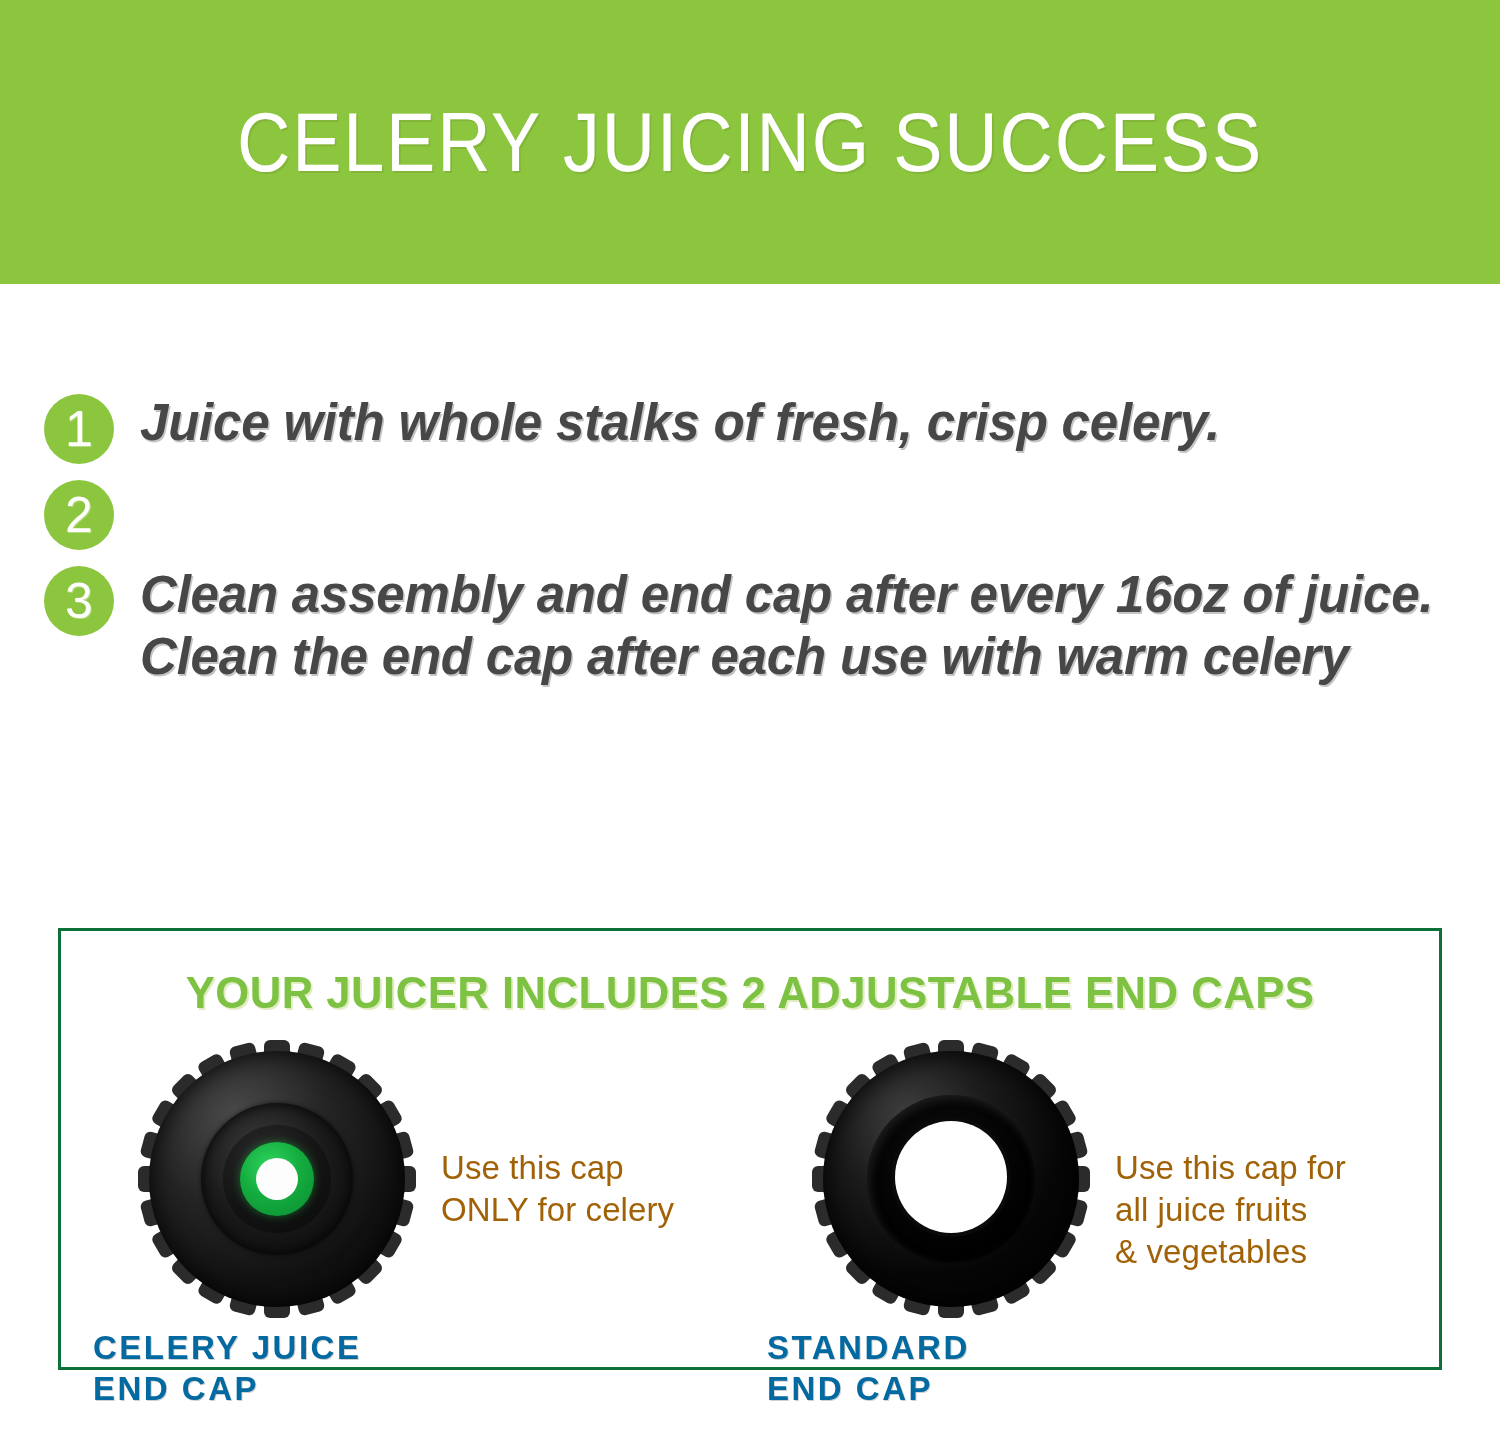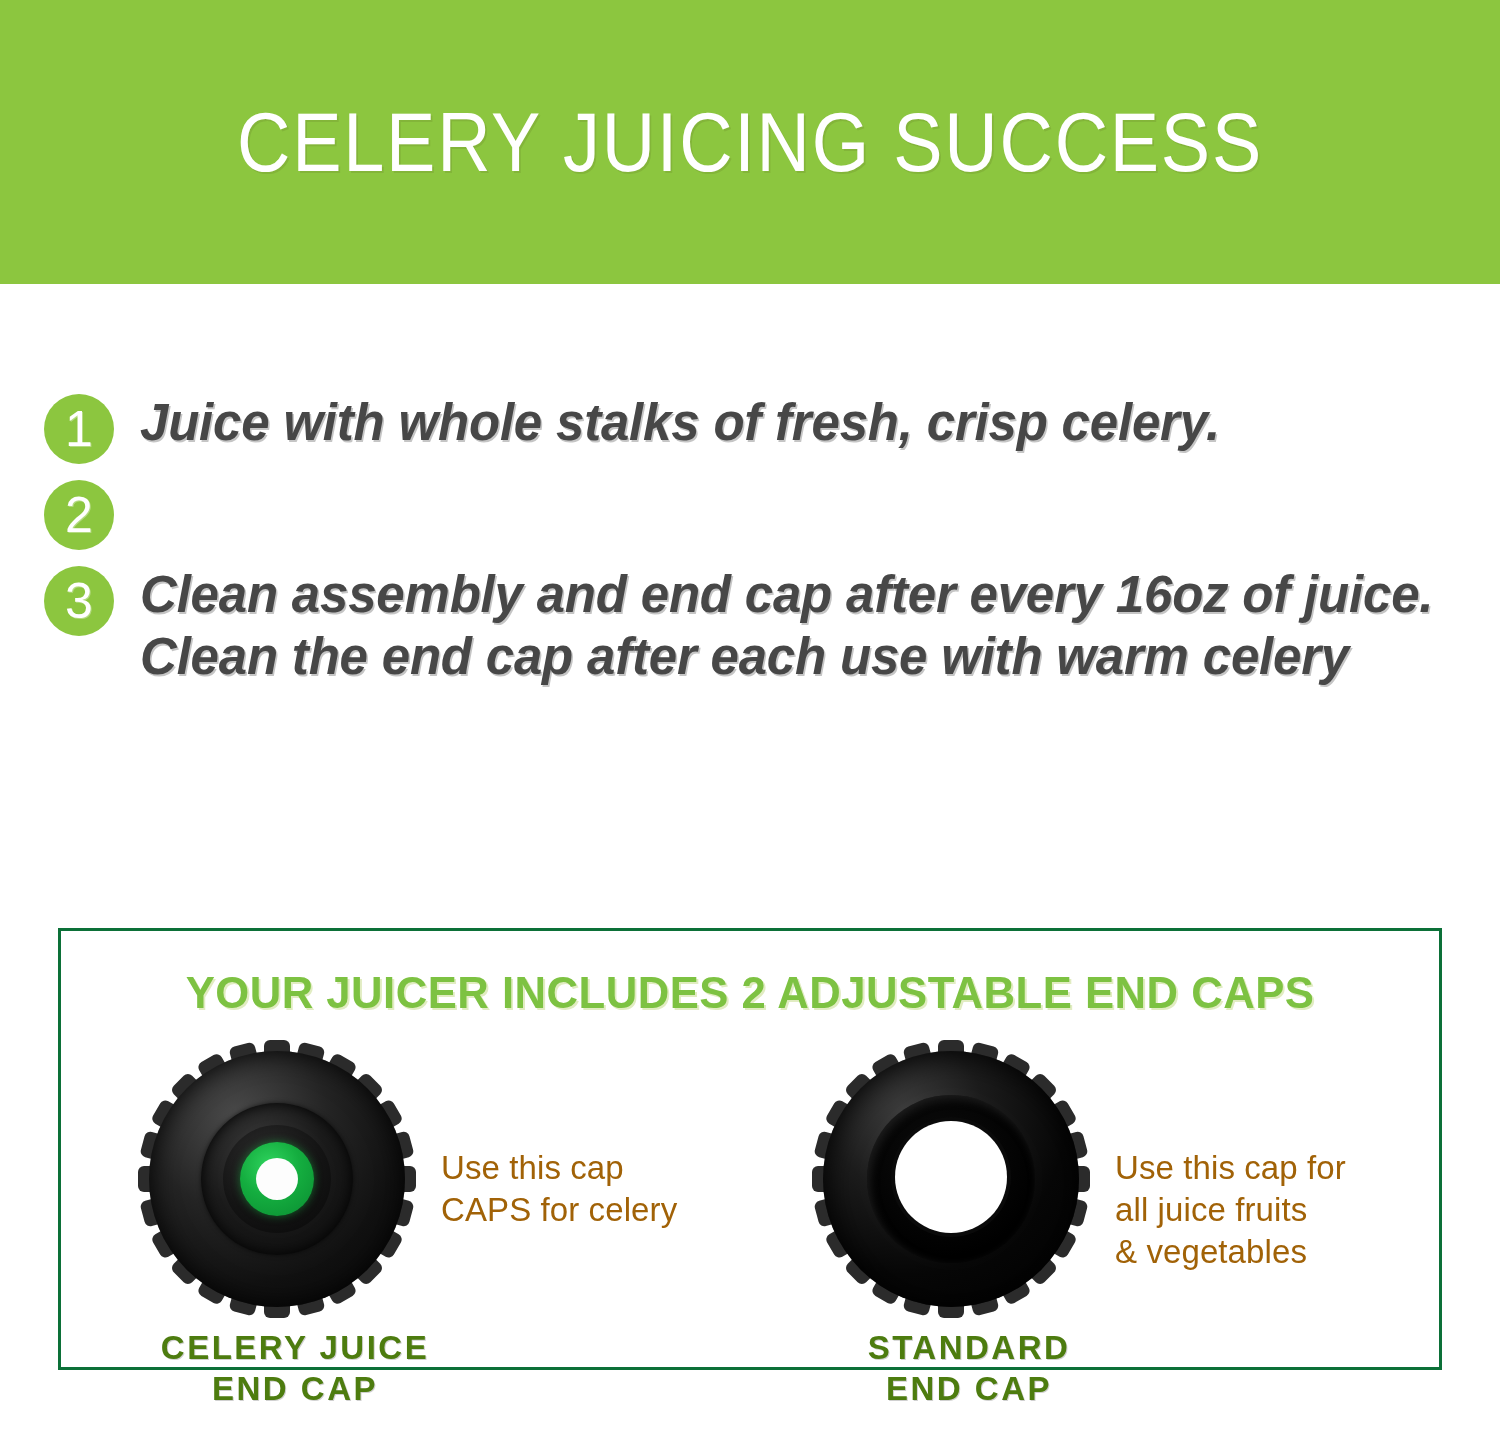--- a/index.html
+++ b/index.html
@@ -256,25 +256,25 @@
     line-height: 42px;
     font-weight: 300;
     letter-spacing: 0.1px;
     margin-top: 46px;
   }
   .cap-caption .line { display: block; white-space: nowrap; }
 
   
   .cap-label {
     position: absolute;
-    left: 18px;
+    left: 12px;
     top: 284px;
     width: 392px;
-    text-align: center;
-    color: #4d7c0f;
+    text-align: left;
+    color: #0369a1;
     font-family: "Liberation Sans Narrow", "Liberation Sans", sans-serif;
     font-size: 33px;
     line-height: 41px;
     font-weight: bold;
     letter-spacing: 2.5px;
     text-shadow: 1px 1px 0 rgba(120,120,120,0.35);
   }
   .cap-label .line { display: block; }
 </style>
 </head>
@@ -329,21 +329,21 @@
           <div class="tooth" style="transform:rotate(165deg)"></div>
         </div>
         <div class="cap-body"></div>
         <div class="cap-ring2"></div>
         <div class="cap-ring3"></div>
         <div class="cap-green"></div>
         <div class="cap-hole"></div>
       </div>
       <div class="cap-caption">
         <span class="line">Use this cap</span>
-        <span class="line">CAPS for celery</span>
+        <span class="line">ONLY for celery</span>
       </div>
       <div class="cap-label">
         <span class="line">CELERY JUICE</span>
         <span class="line">END CAP</span>
       </div>
     </div>
 
     <div class="cap-col right">
       <div class="cap-art">
         <div class="cap-gear">

